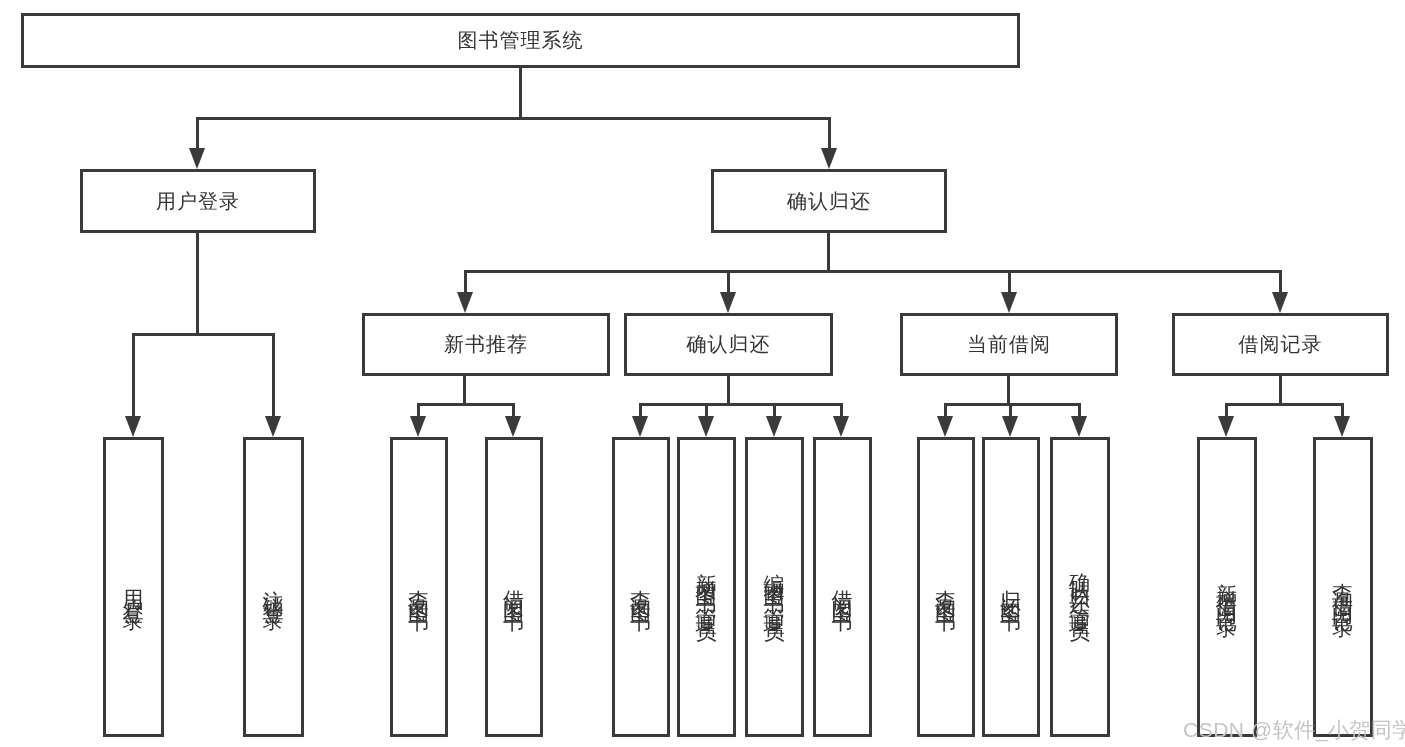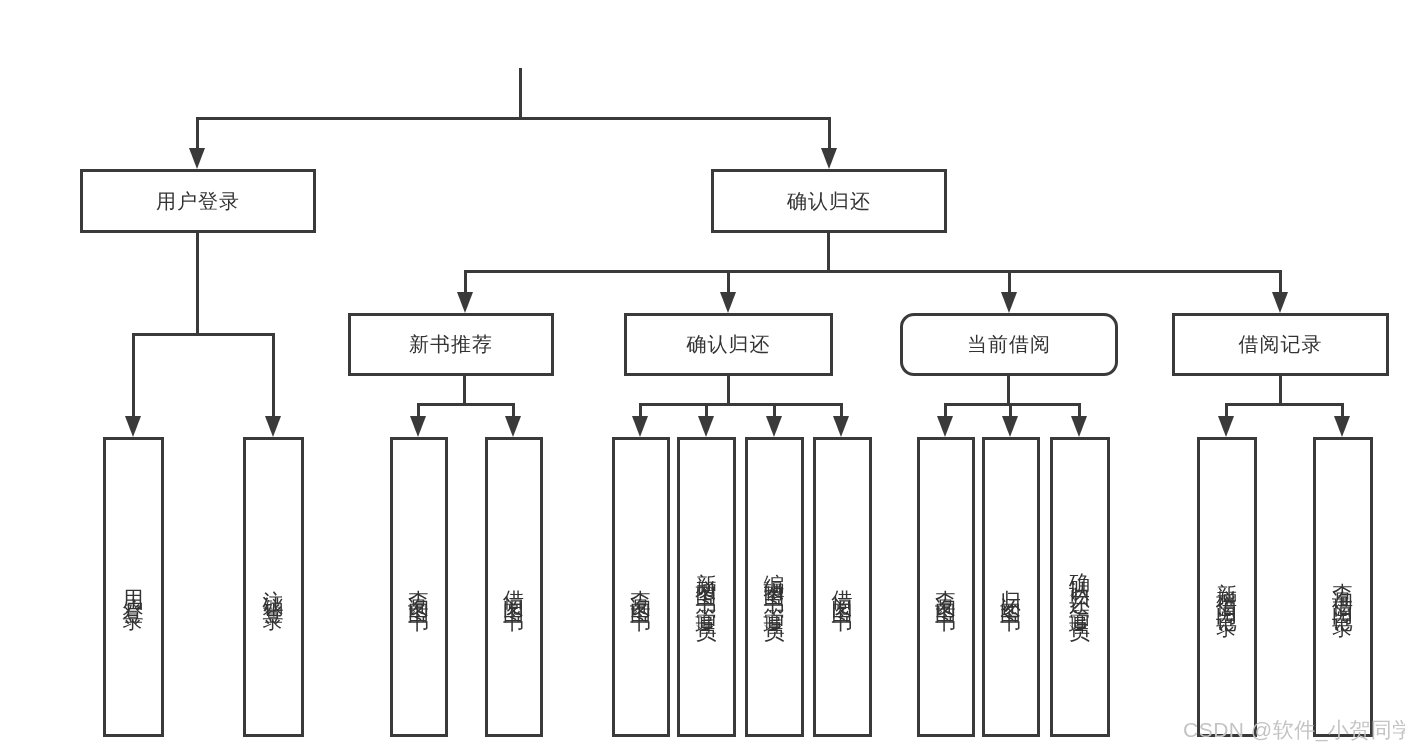--- a/index.html
+++ b/index.html
@@ -61,20 +61,23 @@
     z-index: 20;
     white-space: nowrap;
     letter-spacing: 0.5px;
   }
 </style>
 </head>
 <body>
 
 <div class="canvas">
 
+  <div class="node" style="left:21px; top:13px; width:999px; height:55px;">
+    <span>图书管理系统</span>
+  </div>
 
   <div>
     <div class="vline" style="left:519px; top:68px;  height:50px;"></div>
     <div class="hline" style="left:196px; top:117px; width:635px;"></div>
     <div class="vline" style="left:196px; top:117px; height:33px;"></div>
     <div class="ah" style="left:189px; top:148px;"></div>
     <div class="vline" style="left:828px; top:117px; height:33px;"></div>
     <div class="ah" style="left:821px; top:148px;"></div>
   </div>
 
@@ -100,27 +103,27 @@
     <div class="vline" style="left:464px;  top:270px; height:23px;"></div>
     <div class="ah" style="left:457px;  top:292px;"></div>
     <div class="vline" style="left:727px;  top:270px; height:23px;"></div>
     <div class="ah" style="left:720px;  top:292px;"></div>
     <div class="vline" style="left:1008px; top:270px; height:23px;"></div>
     <div class="ah" style="left:1001px; top:292px;"></div>
     <div class="vline" style="left:1279px; top:270px; height:23px;"></div>
     <div class="ah" style="left:1272px; top:292px;"></div>
   </div>
 
-  <div class="node" style="left:348px; top:313px; width:206px; height:63px;">
+  <div class="node" style="left:362px; top:313px; width:248px; height:63px;">
     <span>新书推荐</span>
   </div>
   <div class="node" style="left:624px; top:313px; width:209px; height:63px;">
     <span>确认归还</span>
   </div>
-  <div class="node" style="left:900px; top:313px; width:218px; height:63px;border-radius:14px;">
+  <div class="node" style="left:900px; top:313px; width:218px; height:63px;">
     <span>当前借阅</span>
   </div>
   <div class="node" style="left:1172px; top:313px; width:217px; height:63px;">
     <span>借阅记录</span>
   </div>
 
   <div>
     <div class="vline" style="left:463px; top:376px; height:29px;"></div>
     <div class="hline" style="left:417px; top:403px; width:98px;"></div>
     <div class="vline" style="left:417px; top:403px; height:14px;"></div>

